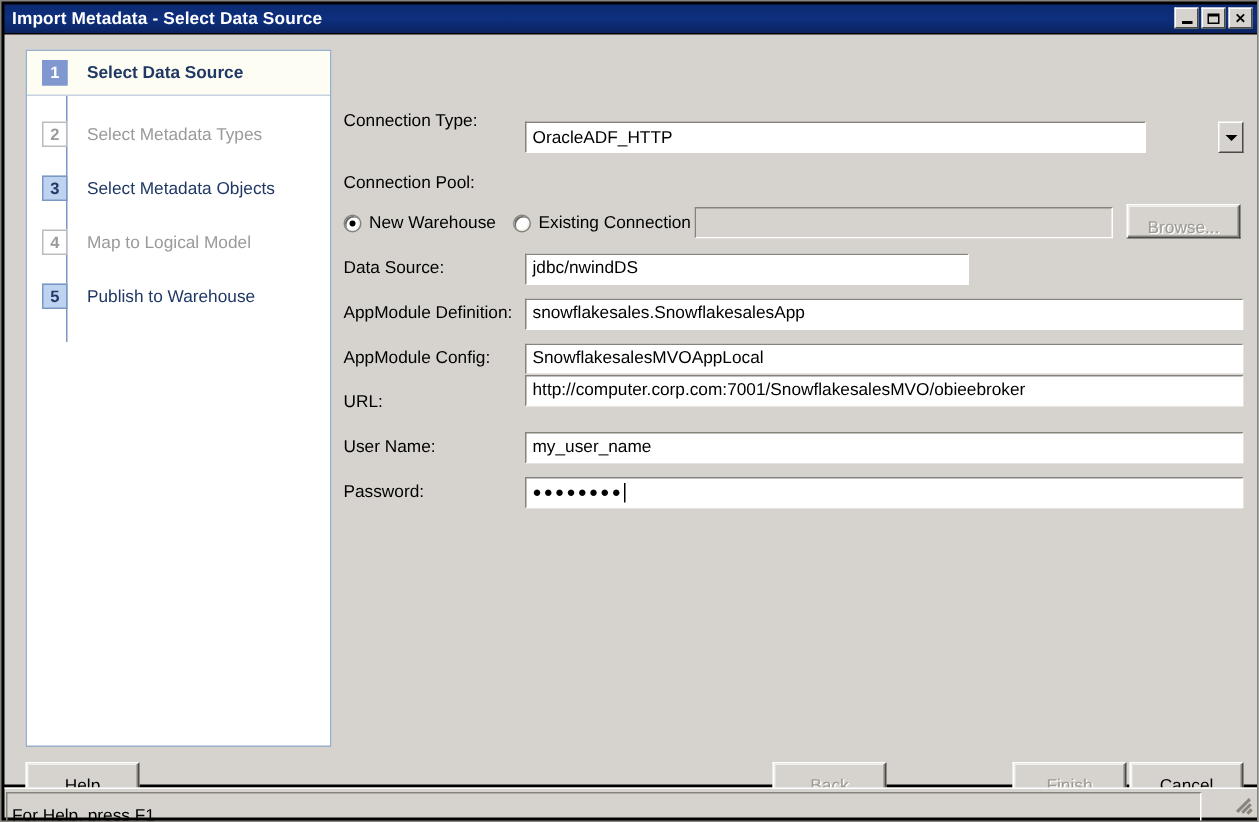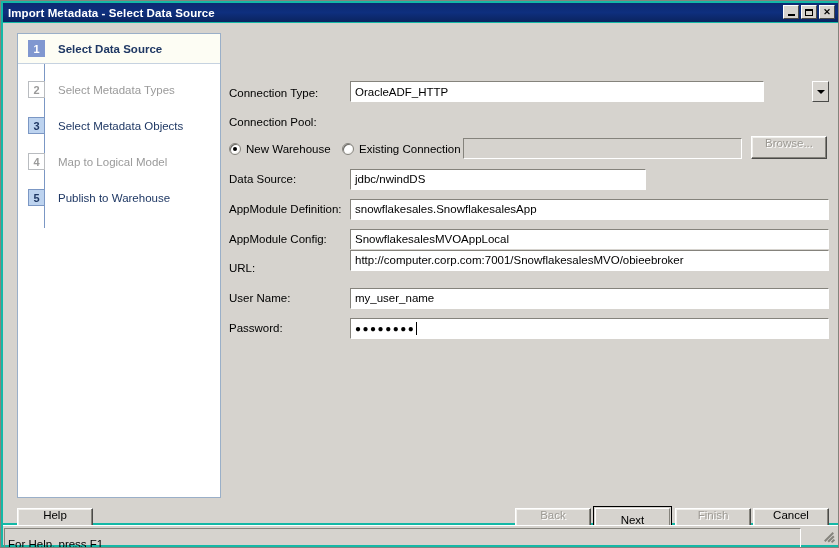--- a/index.html
+++ b/index.html
@@ -11,21 +11,21 @@
     font-family: "Liberation Sans", sans-serif;
     font-size: 11px;
     color: #000000;
   }
 
   .window {
     position: relative;
     width: 839px;
     height: 548px;
     box-sizing: border-box;
-    background: #14b8a6;
+    background: #000000;
     border: 1px solid #85837c;
     overflow: hidden;
     padding-left: 41px;
   }
 
   
   .titlebar {
     position: absolute;
     left: 2px; top: 2px;
     width: 835px; height: 19px;
@@ -233,21 +233,21 @@
 
   .btn {
     box-sizing: border-box;
     background: #d6d3ce;
     border-top: 1px solid #ffffff;
     border-left: 1px solid #ffffff;
     border-right: 1px solid #4a4a48;
     border-bottom: 1px solid #4a4a48;
     box-shadow: inset -1px -1px 0 #85837c, inset 1px 1px 0 #f1f0ec;
     display: flex;
-    align-items: flex-start;
+    align-items: flex-end;
     justify-content: center;
     font-size: 11.5px;
     color: #000;
     height: 23px;
   }
   .btn.disabled { color: #9d9a94; text-shadow: 1px 1px 0 #ffffff; }
   .btn.default {
     border: 1px solid #000;
     box-shadow: none;
     position: relative;
@@ -380,21 +380,21 @@
       </div>
 
       <div class="step-row" style="margin-top:9px;">
         <div class="num enabled">5</div>
         <div class="step-label enabled">Publish to Warehouse</div>
       </div>
     </div>
 
     <div class="form">
 
-      <div class="frow" style="top:49px;">
+      <div class="frow" style="top:37px;">
         <div class="flabel">Connection Type:</div>
       </div>
       <div class="combo" style="left:121px; top:48px; width:479px;">
         <div class="field">OracleADF_HTTP</div>
         <div class="combo-btn">
             <i></i>
           </div>
       </div>
 
       <div class="frow" style="top:78px;">
@@ -468,25 +468,20 @@
       </div>
 
     </div>
 
     <div class="bottombar">
       <div class="btn btn-help">
         <span>Help</span>
       </div>
       <div class="btn disabled btn-back">
         <span>Back</span>
-      </div>
-      <div class="btn default btn-next">
-        <div class="inner">
-          <span>Next</span>
-        </div>
       </div>
       <div class="btn disabled btn-finish">
         <span>Finish</span>
       </div>
       <div class="btn btn-cancel">
         <span>Cancel</span>
       </div>
     </div>
 
   </div>

